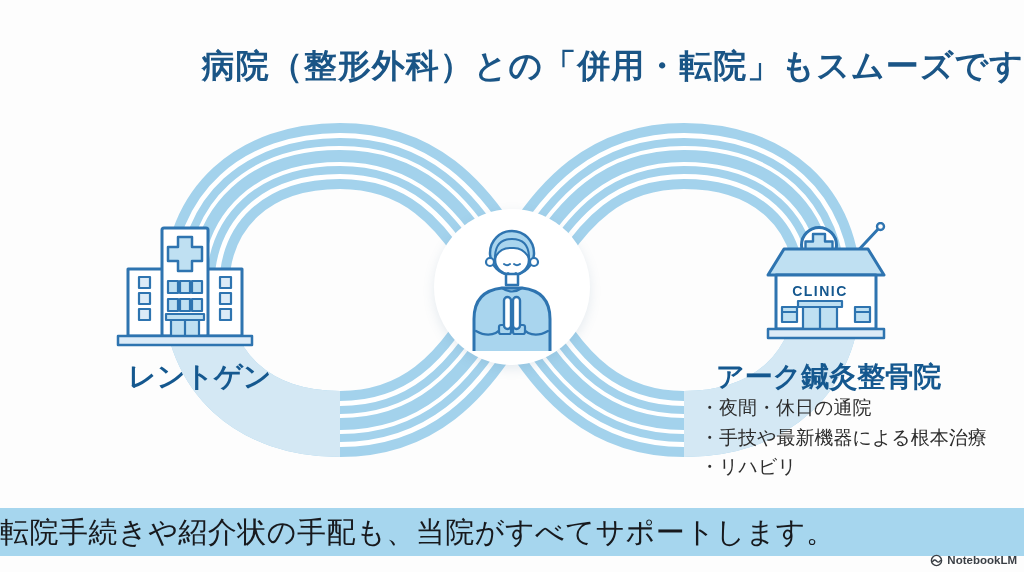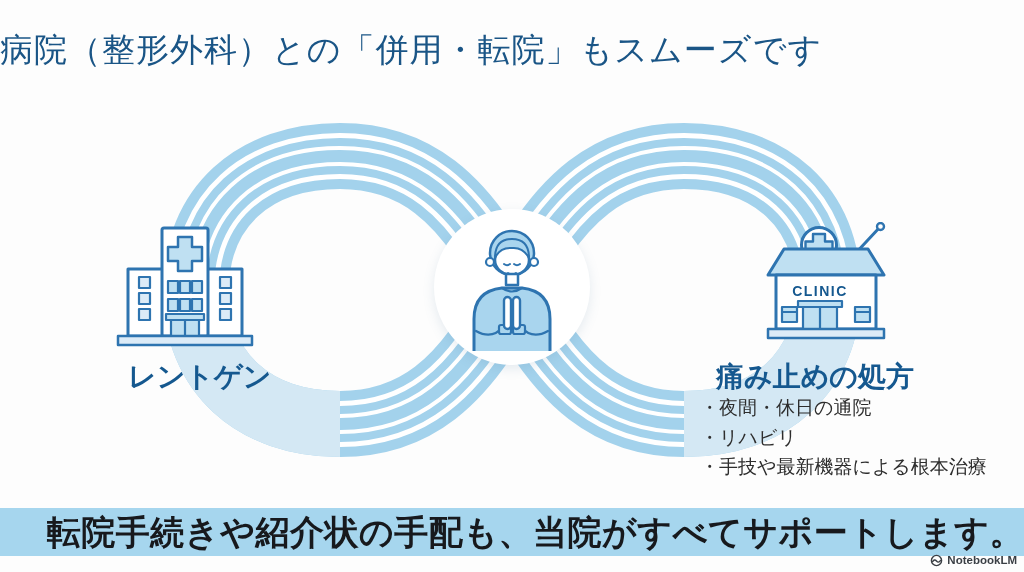--- a/index.html
+++ b/index.html
@@ -20,40 +20,40 @@
   html,body{background:#e9e9e9;font-family:"Liberation Sans","DejaVu Sans",sans-serif}
   .stage{position:relative;width:1024px;height:572px;background:#fdfdfd;overflow:hidden}
   svg{display:block;overflow:hidden}
 
   .band{position:absolute;left:0;top:0}
   .s{fill:none;stroke-linecap:butt}
   .sb{stroke:var(--band)}
   .sw{stroke:#fff}
   .sl{stroke:var(--band-light)}
 
-  .title{position:absolute;left:0;top:28px;width:100%;text-align:left;
-    font-size:33px;font-weight:400;color:var(--title);letter-spacing:1px}
+  .title{position:absolute;left:0;top:44px;width:100%;text-align:right;
+    font-size:33px;font-weight:700;color:var(--title);letter-spacing:1px}
 
   .icon-hospital{position:absolute;left:115px;top:224px}
   .icon-clinic{position:absolute;left:756px;top:222px}
 
   .center-circle{position:absolute;left:434px;top:209px;width:156px;height:156px;
     border-radius:50%;background:#fff;box-shadow:0 4px 12px rgba(90,125,160,.15)}
   .icon-person{position:absolute;left:466px;top:227px}
 
   .heading{position:absolute;font-size:28px;font-weight:800;color:var(--heading);white-space:nowrap}
   .heading-left{left:128px;top:358px}
   .heading-right{left:716px;top:358px}
   .bullets{position:absolute;font-size:19px;font-weight:500;color:var(--text);
     line-height:29.5px;white-space:nowrap}
   .bullets-left{left:63px;top:393px}
   .bullets-right{left:700px;top:393px}
 
   .banner{position:absolute;left:0;top:508px;width:100%;height:48px;background:var(--banner-bg)}
-  .banner-text{width:100%;text-align:right;line-height:48px;font-size:34px;font-weight:700;
+  .banner-text{width:100%;text-align:left;line-height:48px;font-size:29px;font-weight:400;
     color:var(--banner-text);letter-spacing:.5px}
 
   .watermark{position:absolute;right:7px;top:554px;display:flex;align-items:flex-start;gap:4px;
     color:var(--watermark);font-size:11.5px;font-weight:600}
 
   .ost{stroke:var(--icon-stroke)}
   .clinic-sign{font-size:14px;font-weight:800;letter-spacing:1.5px;fill:var(--heading)}
 </style>
 </head>
 <body>
@@ -135,25 +135,25 @@
       <rect class="ost" x="26" y="85" width="15" height="15" fill="var(--icon-fill)" stroke-width="2.2"></rect>
       <path class="ost" d="M26 90 H41" fill="none" stroke-width="2"></path>
       <rect class="ost" x="99" y="85" width="15" height="15" fill="var(--icon-fill)" stroke-width="2.2"></rect>
       <path class="ost" d="M99 90 H114" fill="none" stroke-width="2"></path>
       <rect class="ost" x="12" y="107" width="116" height="9" fill="var(--icon-fill-soft)" stroke-width="2.5"></rect>
     </g>
   </svg>
 
   <div class="heading heading-left">レントゲン</div>
 
-  <div class="heading heading-right">痛み止めの処方</div>
+  <div class="heading heading-right">アーク鍼灸整骨院</div>
   <div class="bullets bullets-right">
     <div>・夜間・休日の通院</div>
+    <div>・手技や最新機器による根本治療</div>
     <div>・リハビリ</div>
-    <div>・手技や最新機器による根本治療</div>
   </div>
 
   <div class="banner">
     <div class="banner-text">転院手続きや紹介状の手配も、当院がすべてサポートします。</div>
   </div>
 
   <div class="watermark">
     <svg width="13" height="13" viewBox="0 0 13 13">
       <circle cx="6.5" cy="6.5" r="5.1" fill="none" stroke="var(--watermark)" stroke-width="1.4"></circle>
       <path d="M2.6 7.6 Q4.5 4.6 6.5 7 Q8.5 9.4 10.4 6.6" fill="none" stroke="var(--watermark)" stroke-width="1.4" stroke-linecap="round"></path>

